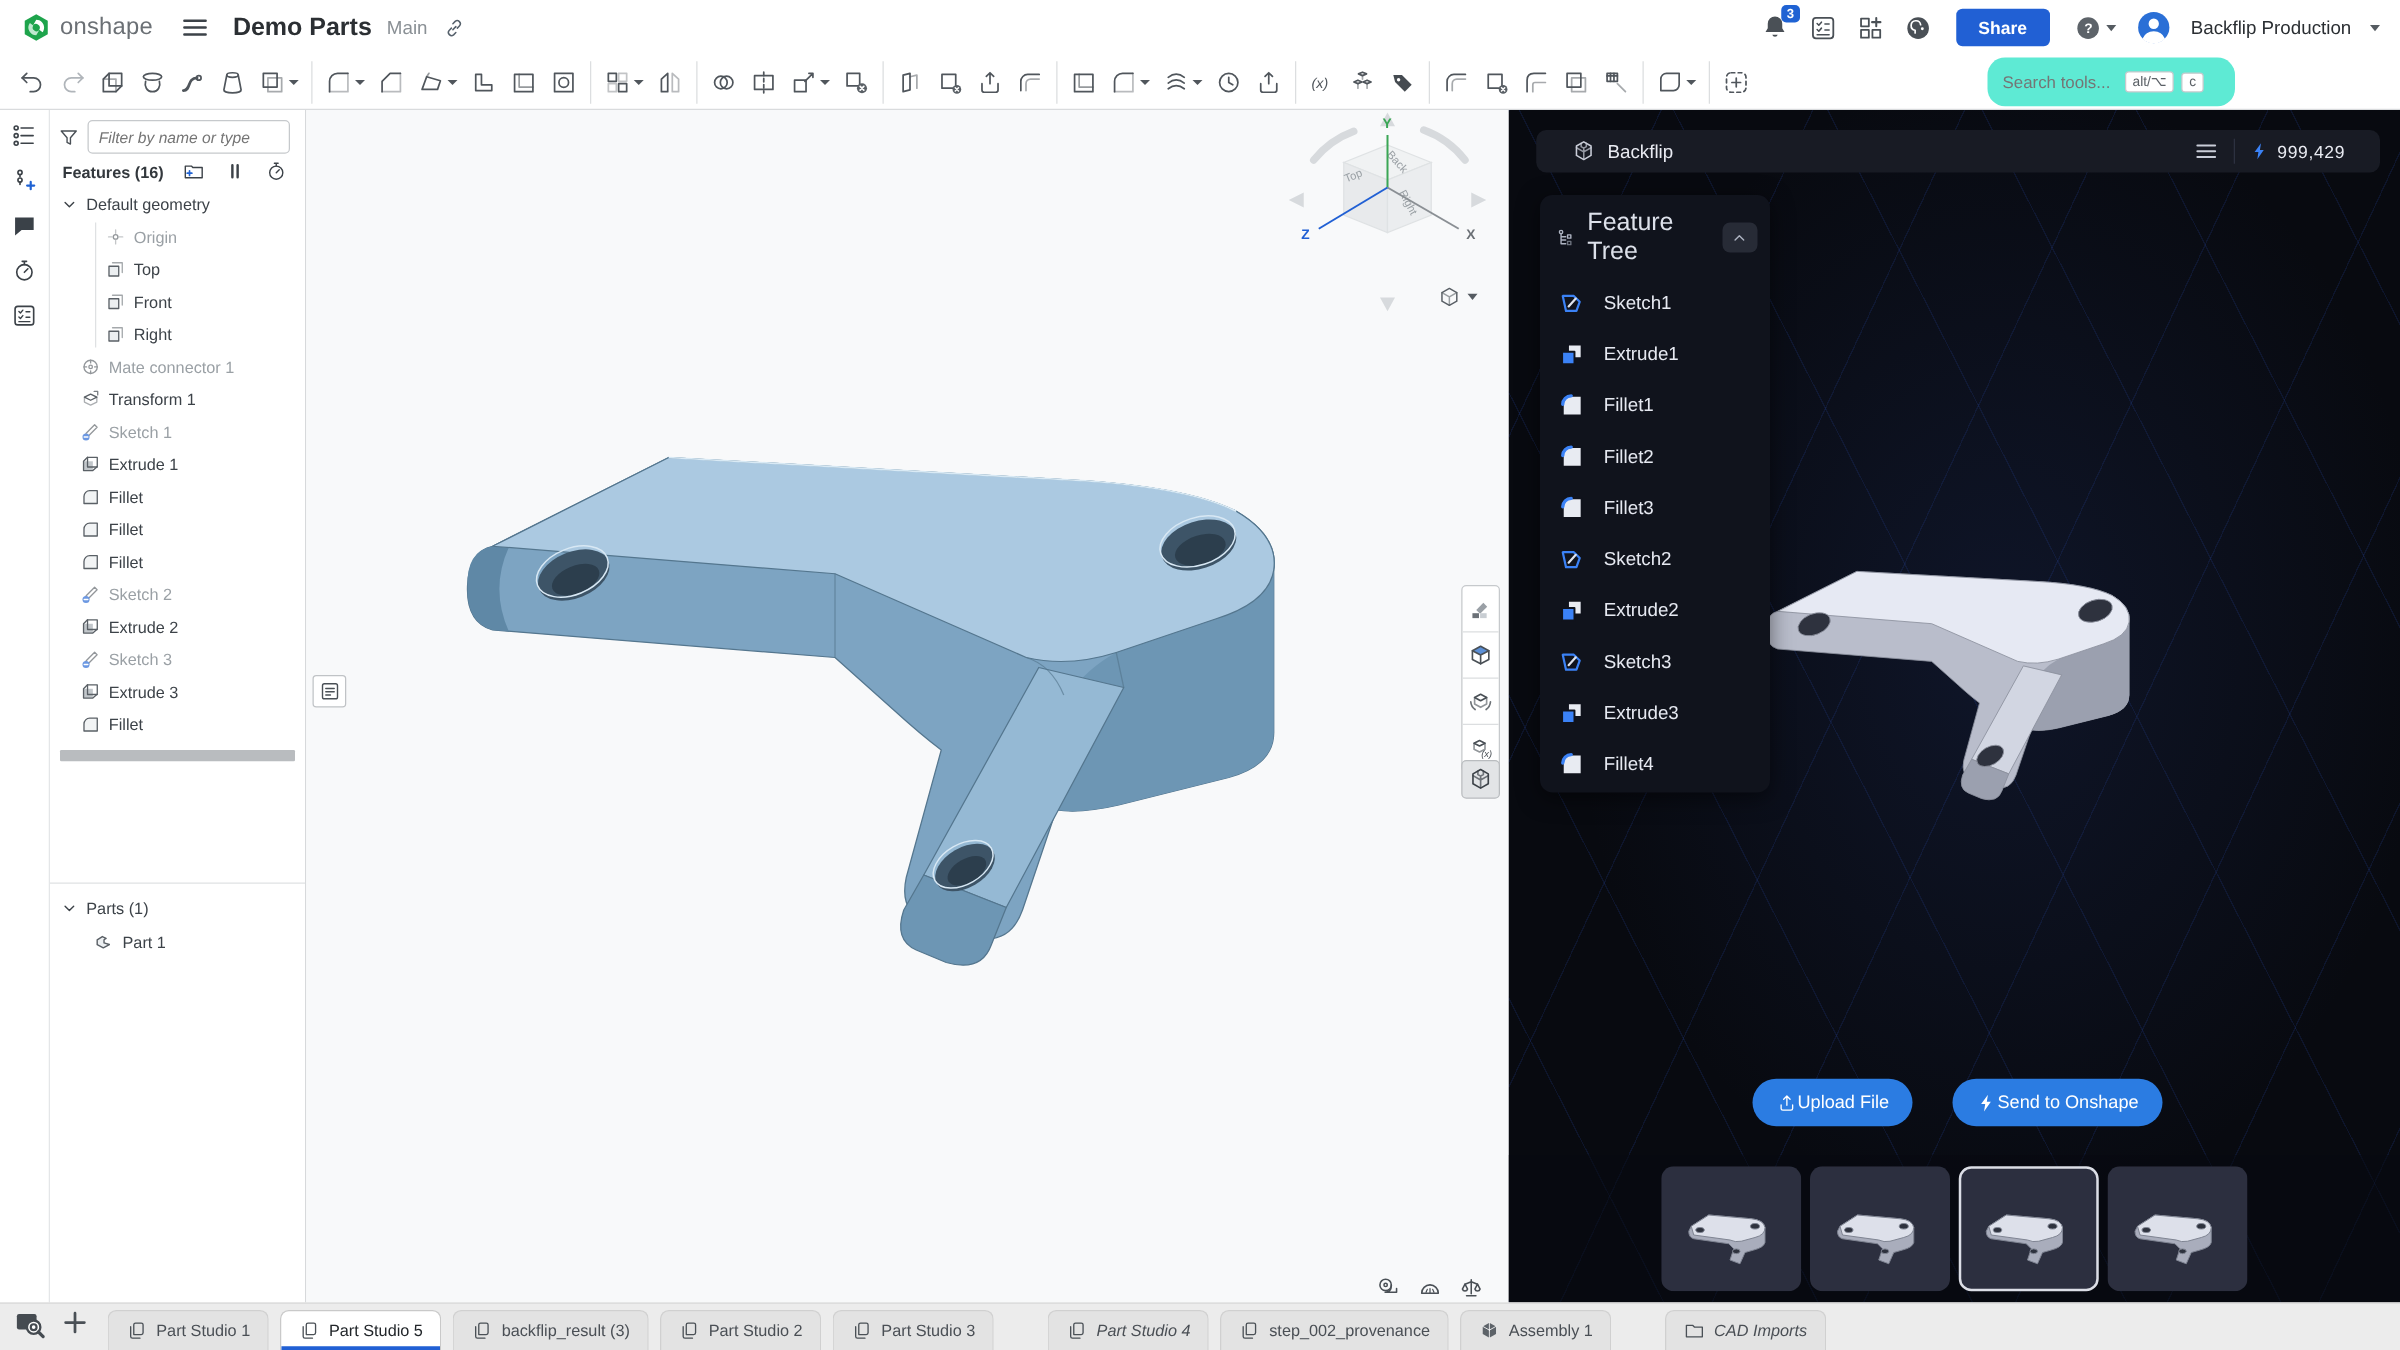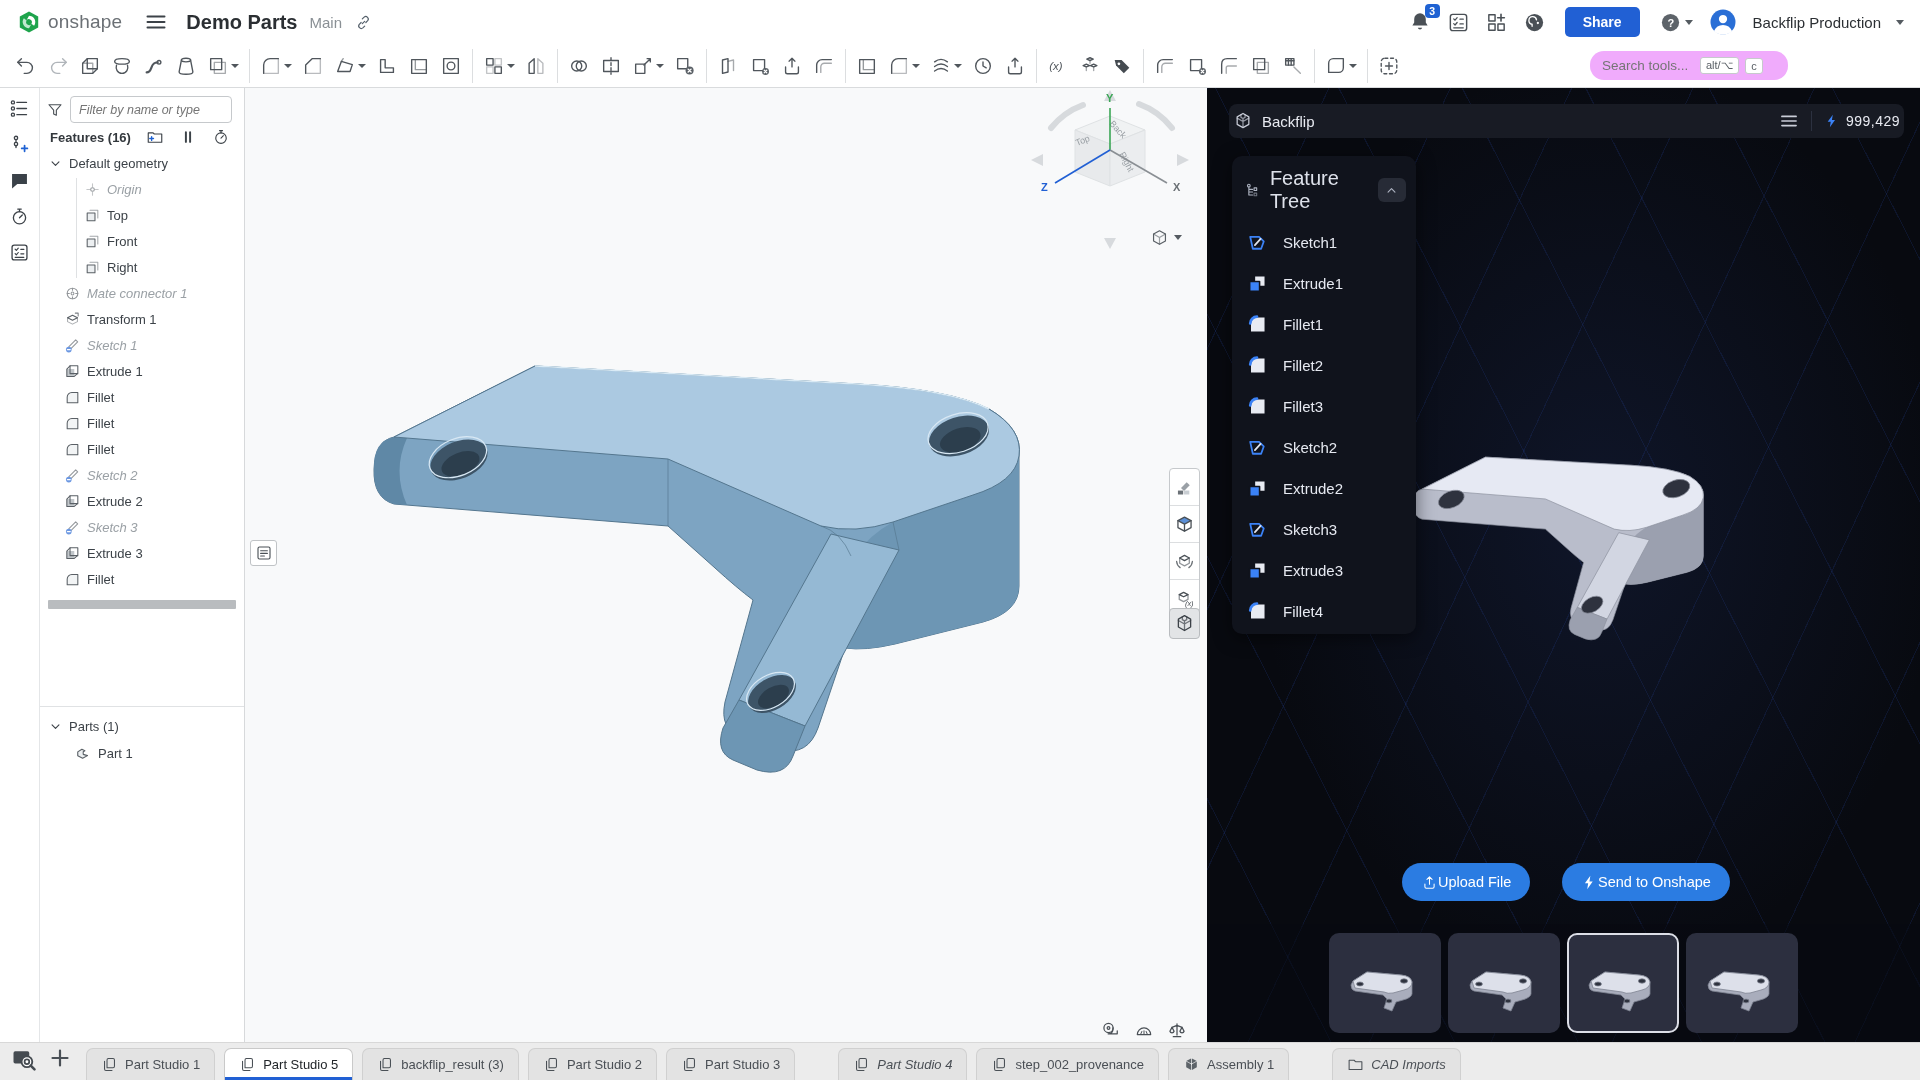--- a/index.html
+++ b/index.html
@@ -32,21 +32,21 @@
   
   #toolbar { left:0; top:44px; width:1920px; height:44px; background:#fff; border-bottom:1px solid #d9dbdd; display:flex; align-items:center; padding:0 10px; }
   .tb-btn { width:30px; height:34px; border-radius:4px; display:flex; align-items:center; justify-content:center; color:#50565c; margin:0 1px; flex:none; }
   .tb-btn .ic { width:22px; height:22px; }
   .tb-btn.muted { color:#b0b5ba; }
   .tb-btn .tb-caret { display:none; width:0; height:0; border-left:4px solid transparent; border-right:4px solid transparent; border-top:4.5px solid #50565c; margin-left:2px; }
   .tb-btn.caret { width:40px; }
   .tb-btn.caret .tb-caret { display:block; }
   .tb-btn.divider { border-left:1px solid #dcdee0; border-radius:0; padding-left:6px; width:37px; margin-left:5px; }
   .tb-btn.divider.caret { width:47px; }
-  #search-tools { margin-left:auto; margin-right:122px; background:#f0abfc; border-radius:14px; height:29px; display:flex; align-items:center; padding:0 8px 0 12px; gap:6px; width:198px; flex:none; }
+  #search-tools { margin-left:auto; margin-right:122px; background:#5eead4; border-radius:14px; height:39px; display:flex; align-items:center; padding:0 8px 0 12px; gap:6px; width:198px; flex:none; }
   #search-tools input { border:none; background:transparent; outline:none; font-size:13.5px; color:#5a6066; width:92px; font-family:inherit; }
   .kbd { background:#fff; border:1px solid #c6c9cc; border-radius:3px; font-size:11px; color:#5a6066; padding:1px 5px; }
 
   
   #left-strip { left:0; top:88px; width:40px; height:954px; background:#fff; border-right:1px solid #e4e6e8; display:flex; flex-direction:column; align-items:center; padding-top:10px; gap:15px; }
   #left-strip .ic { width:21px; height:21px; color:#3c4248; }
 
   
   #left-panel { left:40px; top:88px; width:205px; height:954px; background:#fff; border-right:1px solid #d7d9db; }
   #filter-row { position:absolute; left:6px; top:8px; display:flex; align-items:center; gap:6px; }
@@ -54,21 +54,21 @@
   #filter-input { width:162px; height:27px; border:1px solid #c6c9cc; border-radius:4px; font-size:12.5px; font-style:italic; color:#8a9095; padding:0 8px; outline:none; font-family:inherit; }
   #features-head { position:absolute; left:10px; top:40px; display:flex; align-items:center; width:186px; }
   #features-label { font-size:13px; font-weight:700; color:#33383d; }
   #features-head .ic { width:18px; height:18px; color:#3c4248; margin-left:15px; }
   #feature-tree { position:absolute; left:0; top:62px; width:100%; }
   .trow { display:flex; align-items:center; gap:6px; height:26px; padding-left:24px; font-size:13px; color:#3c4248; position:relative; }
   .trow .ic { width:17px; height:17px; color:#5a6066; flex:none; }
   .trow.group { padding-left:8px; }
   .trow.group .ic { width:15px; height:15px; color:#3c4248; }
   .trow.child { padding-left:44px; }
-  .trow.muted { color:#9aa0a5;font-style:italic; }
+  .trow.muted { color:#9aa0a5; }
   .trow.muted .ic { opacity:.65; }
   #tree-guide { position:absolute; left:36px; top:90px; width:1px; height:100px; background:#dfe1e3; }
   #rollback-bar { position:absolute; left:8px; top:512px; width:188px; height:9px; background:#b9bcbf; border-radius:1px; }
   #parts-section { position:absolute; left:0; top:618px; width:100%; border-top:1px solid #e0e2e4; padding-top:6px; }
   #parts-section .trow.group { height:27px; }
   #parts-section .trow.child { padding-left:34px; }
   #parts-section .trow.child .ic { width:18px; height:18px; }
 
   
   #viewport { left:245px; top:88px; width:962px; height:954px; background:#f8f9fa; }
@@ -86,21 +86,21 @@
   #measure-row { position:absolute; left:856px; top:932px; display:flex; gap:13px; color:#4a5056; }
   #measure-row .ic { width:20px; height:20px; }
 
   
   #right-panel { left:1207px; top:88px; width:713px; height:954px;
     background:
       radial-gradient(ellipse at 55% 45%, rgba(40,62,130,.22), transparent 62%),
       repeating-linear-gradient(115deg, rgba(45,85,205,.14) 0 1px, transparent 1px 110px),
       repeating-linear-gradient(63deg, rgba(45,85,205,.14) 0 1px, transparent 1px 110px),
       #080a10; }
-  #rp-header { position:absolute; left:22px; top:16px; right:16px; height:34px; background:#181b24; border-radius:8px; display:flex; align-items:center; padding:0 4px; }
+  #rp-header { position:absolute; left:22px; top:16px; right:16px; height:34px; background:#181b24; border-radius:8px; display:flex; align-items:center; padding:0 28px; }
   #rp-header .ic { width:20px; height:20px; color:#c9cdd8; }
   #rp-app-name { color:#e9ebf2; font-size:15px; margin-left:9px; }
   #rp-header-right { margin-left:auto; display:flex; align-items:center; gap:12px; }
   #rp-divider { width:1px; height:20px; background:#2c3140; }
   #rp-credits { color:#e9ebf2; font-size:14px; letter-spacing:.5px; display:flex; align-items:center; gap:6px; }
   #rp-credits .ic { width:16px; height:16px; }
   #rp-tree { position:absolute; left:25px; top:68px; width:184px; height:478px; background:#10131c; border-radius:10px; box-shadow:0 4px 18px rgba(0,0,0,.5); }
   #rp-tree-head { display:flex; align-items:center; padding:11px 10px 9px 12px; }
   #rp-tree-head .ic { width:19px; height:19px; color:#aeb4c2; }
   #rp-tree-title { color:#dde1ea; font-size:20px; margin-left:8px; }

